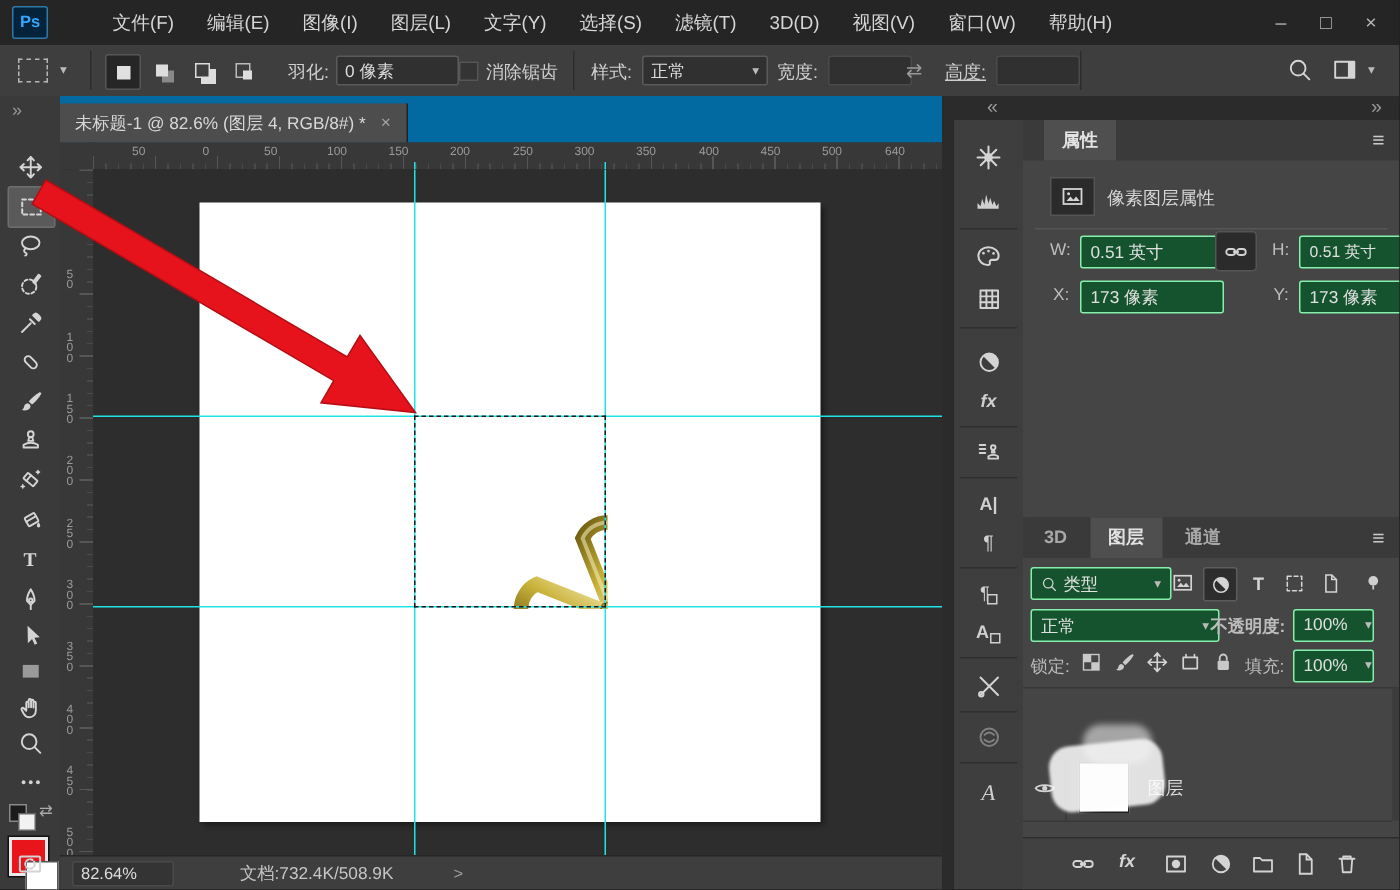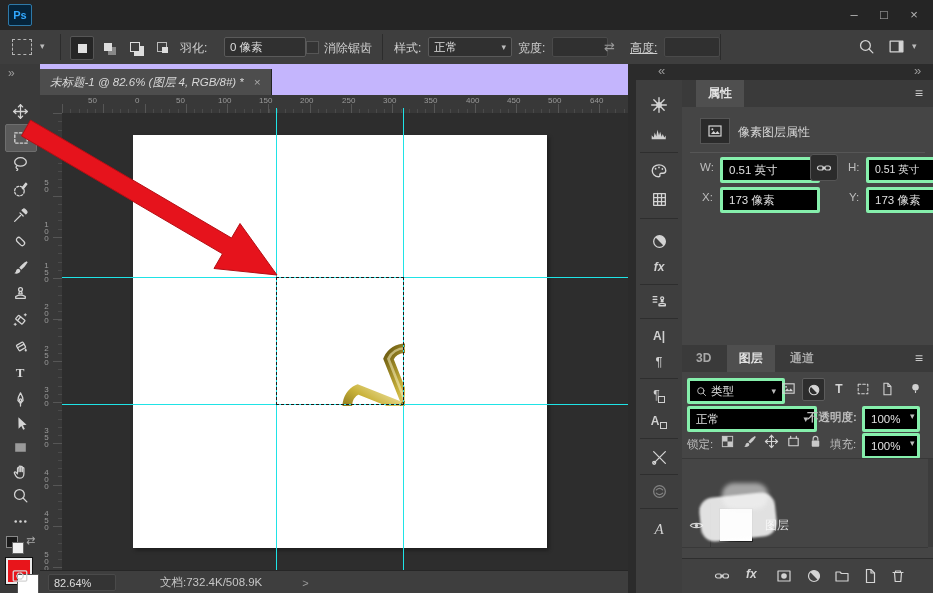--- a/index.html
+++ b/index.html
@@ -21,21 +21,21 @@
   .obtxt{top:10px;font-size:12px;color:#cfcfcf;}
   .input{background:#303030;border:1px solid #5a5a5a;border-radius:2px;color:#ddd;font-size:11.5px;padding:0 5px;display:flex;align-items:center;}
   .modebtn{width:22px;height:22px;top:6px;border-radius:2px;display:flex;align-items:center;justify-content:center;}
   .modebtn.on{background:#262626;border:1px solid #565656;}
   
   #toolbar{left:0;top:64px;width:40px;height:529px;background:#3a3a3a;border-right:1px solid #262626;}
   .tool{left:11px;width:18px;height:18px;display:flex;align-items:center;justify-content:center;}
   #tool-active{left:5px;width:30px;height:26px;background:#5a5a5a;border-radius:2px;border:1px solid #6e6e6e;}
   .tglyph{font-weight:bold;font-size:13px;color:#d8d8d8;font-family:"Liberation Serif","DejaVu Serif",serif;}
   
-  #tabbar{left:40px;top:64px;width:588px;height:31px;background:#c4b5fd;font-style:italic;}
+  #tabbar{left:40px;top:64px;width:588px;height:31px;background:#0369a1;}
   #doctab{left:0px;top:5px;height:26px;background:#4d4d4d;display:flex;align-items:center;padding:0 10px;color:#d8d8d8;font-size:11.5px;border-right:1px solid #222;}
   .ruler{background:#383838;color:#999;}
   #topruler{background-image:repeating-linear-gradient(90deg,#565656 0 1px,transparent 1px 41.3px),repeating-linear-gradient(90deg,#4a4a4a 0 1px,transparent 1px 8.26px);background-size:100% 9px,100% 4px;background-position:bottom left,bottom left;background-repeat:repeat-x;border-bottom:1px solid #2a2a2a;}
   #leftruler{background-image:repeating-linear-gradient(180deg,#565656 0 1px,transparent 1px 41.3px),repeating-linear-gradient(180deg,#4a4a4a 0 1px,transparent 1px 8.26px);background-size:9px 100%,4px 100%;background-position:right top;background-repeat:repeat-y;border-right:1px solid #2a2a2a;}
   .rt{position:absolute;top:1px;font-size:8px;color:#9a9a9a;}
   .rl{position:absolute;left:2px;font-size:8px;color:#9a9a9a;writing-mode:vertical-rl;text-orientation:upright;letter-spacing:-2px;}
   #viewport{background:#2d2d2d;overflow:hidden;}
   .guide{background:#1fe3e6;}
   #marquee{border:1px dashed #1c1c1c;}
   
@@ -43,21 +43,21 @@
   
   #dock{left:628px;top:64px;width:305px;height:529px;background:#2b2b2b;}
   #iconstrip{left:636px;top:80px;width:46px;height:513px;background:#3e3e3e;border-right:1px solid #2a2a2a;}
   .stripic{left:14px;width:18px;height:18px;display:flex;align-items:center;justify-content:center;color:#d0d0d0;}
   .stripsep{left:4px;width:38px;height:1px;background:#2e2e2e;}
   .panel{background:#454545;}
   .ptabs{background:#3a3a3a;font-weight:bold;}
   .ptab-active{background:#4f4f4f;color:#e3e3e3;padding:0 12px;line-height:27px;display:inline-block;}
   .ptab{color:#a8a8a8;padding:0 12px;line-height:27px;display:inline-block;}
   .hamb{color:#c9c9c9;font-size:14px;}
-  .pinput{background:#000000;border:3px solid #86efac;border-radius:2px;color:#e0e0e0;font-size:11.5px;display:flex;align-items:center;padding:0 6px;}
+  .pinput{background:#14532d;border:1px solid #86efac;border-radius:2px;color:#e0e0e0;font-size:11.5px;display:flex;align-items:center;padding:0 6px;}
   .plabel{color:#bdbdbd;font-size:11.5px;}
   .ddown{color:#bbb;font-size:9px;}
   .lrow{border-bottom:1px solid #393939;display:flex;align-items:center;}
   .thumb{width:32px;height:32px;background:#fff;border:1px solid #1e1e1e;}
   .checker{background:conic-gradient(#c9c9c9 0 25%,#ffffff 0 50%,#c9c9c9 0 75%,#ffffff 0) 0 0/8px 8px;}
   .eyecell{width:28px;height:100%;border-right:1px solid #393939;display:flex;align-items:center;justify-content:center;}
 </style>
 </head>
 <body>
 
@@ -106,20 +106,33 @@
         <rect x="8.5" y="6" width="6" height="4" rx="2"></rect>
         <path d="M6 8h4"></path>
       </g>
   </defs>
 </svg>
 
 <div id="app">
 
   <div id="menubar" class="abs">
     <div id="pslogo">Ps</div>
+    <div style="margin-left:12px;display:flex;">
+      <span class="menu-item">文件(F)</span>
+      <span class="menu-item">编辑(E)</span>
+      <span class="menu-item">图像(I)</span>
+      <span class="menu-item">图层(L)</span>
+      <span class="menu-item">文字(Y)</span>
+      <span class="menu-item">选择(S)</span>
+      <span class="menu-item">滤镜(T)</span>
+      <span class="menu-item">3D(D)</span>
+      <span class="menu-item">视图(V)</span>
+      <span class="menu-item">窗口(W)</span>
+      <span class="menu-item">帮助(H)</span>
+    </div>
     <div style="margin-left:auto;display:flex;margin-right:4px;">
       <span class="winctl">–</span>
       <span class="winctl">□</span>
       <span class="winctl">×</span>
     </div>
   </div>
 
   <div id="optionsbar" class="abs">
     <div class="abs" style="left:12px;top:9px;width:18px;height:14px;border:1px dashed #b5b5b5;"></div>
     <span class="abs ddown" style="left:40px;top:11px;">▾</span>
@@ -130,21 +143,21 @@
     <div class="abs modebtn" style="left:97px;">
         <div style="width:8px;height:8px;background:#ddd;box-shadow:4px 4px 0 0 #888;"></div>
       </div>
     <div class="abs modebtn" style="left:124px;">
         <div style="width:8px;height:8px;border:1px solid #ddd;box-shadow:4px 4px 0 0 #ddd;"></div>
       </div>
     <div class="abs modebtn" style="left:151px;">
         <div style="width:8px;height:8px;border:1px solid #bbb;"></div>
         <div style="width:6px;height:6px;background:#ddd;margin-left:-5px;margin-top:5px;"></div>
       </div>
-    <span class="abs obtxt" style="left:180px;">羽化:</span>
+    <span class="abs obtxt" style="left:192px;">羽化:</span>
     <div class="abs input" style="left:224px;top:7px;width:70px;height:18px;">0 像素</div>
     <div class="abs" style="left:306px;top:11px;width:11px;height:11px;border:1px solid #565656;background:#343434;"></div>
     <span class="abs obtxt dim" style="left:324px;">消除锯齿</span>
     <div class="abs vsep" style="left:382px;"></div>
     <span class="abs obtxt" style="left:394px;">样式:</span>
     <div class="abs input" style="left:428px;top:7px;width:72px;height:18px;">
       <span>正常</span>
       <span class="ddown" style="margin-left:auto;">▾</span>
     </div>
     <span class="abs obtxt dim" style="left:518px;">宽度:</span>

